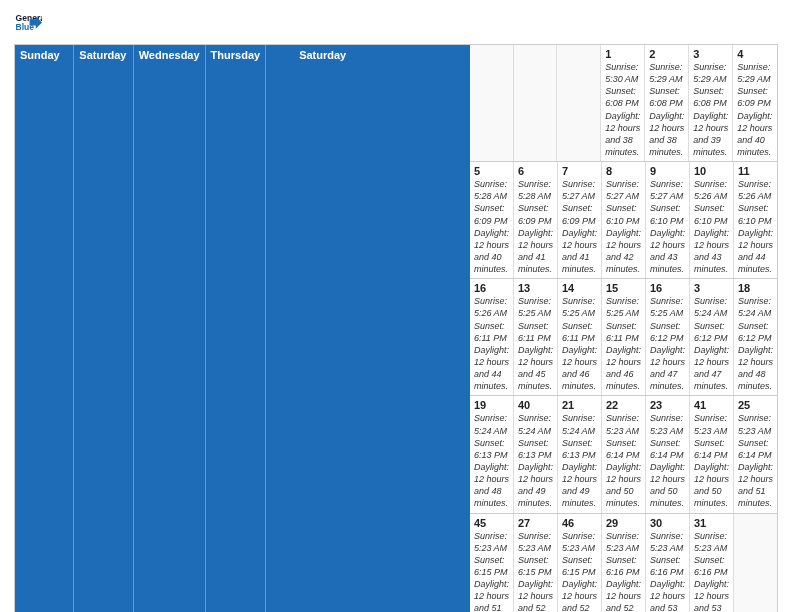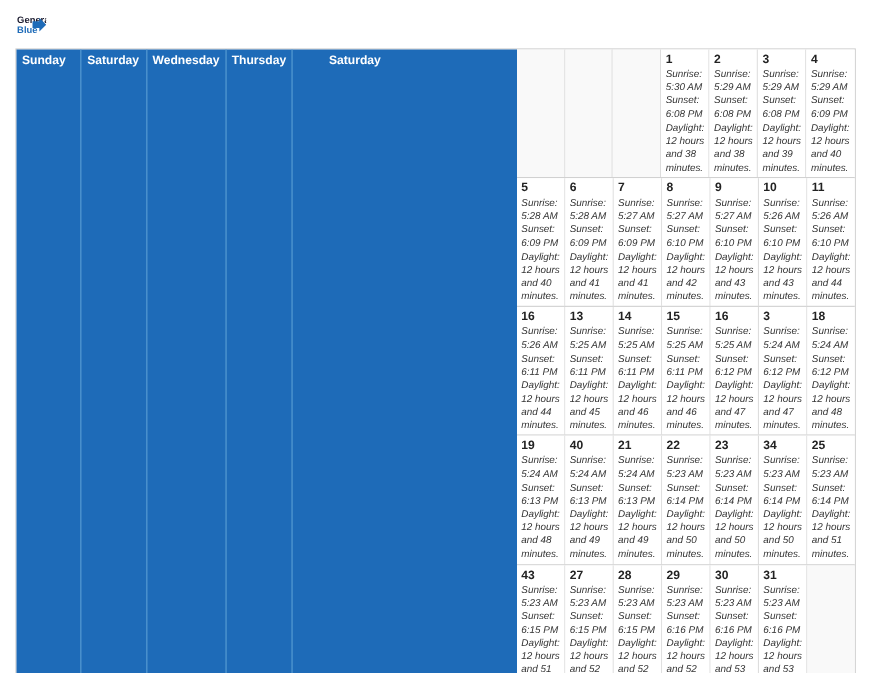--- a/index.html
+++ b/index.html
@@ -224,39 +224,39 @@
           </div>
           <div class="cal-cell">
             <span class="day-num">22</span>
             <div class="cell-info">Sunrise: 5:23 AM<br>Sunset: 6:14 PM<br>Daylight: 12 hours<br>and 50 minutes.</div>
           </div>
           <div class="cal-cell">
             <span class="day-num">23</span>
             <div class="cell-info">Sunrise: 5:23 AM<br>Sunset: 6:14 PM<br>Daylight: 12 hours<br>and 50 minutes.</div>
           </div>
           <div class="cal-cell">
-            <span class="day-num">34</span>
+            <span class="day-num">41</span>
             <div class="cell-info">Sunrise: 5:23 AM<br>Sunset: 6:14 PM<br>Daylight: 12 hours<br>and 50 minutes.</div>
           </div>
           <div class="cal-cell">
             <span class="day-num">25</span>
             <div class="cell-info">Sunrise: 5:23 AM<br>Sunset: 6:14 PM<br>Daylight: 12 hours<br>and 51 minutes.</div>
           </div>
         </div>
         <div class="cal-row">
           <div class="cal-cell">
-            <span class="day-num">43</span>
+            <span class="day-num">45</span>
             <div class="cell-info">Sunrise: 5:23 AM<br>Sunset: 6:15 PM<br>Daylight: 12 hours<br>and 51 minutes.</div>
           </div>
           <div class="cal-cell">
             <span class="day-num">27</span>
             <div class="cell-info">Sunrise: 5:23 AM<br>Sunset: 6:15 PM<br>Daylight: 12 hours<br>and 52 minutes.</div>
           </div>
           <div class="cal-cell">
-            <span class="day-num">28</span>
+            <span class="day-num">46</span>
             <div class="cell-info">Sunrise: 5:23 AM<br>Sunset: 6:15 PM<br>Daylight: 12 hours<br>and 52 minutes.</div>
           </div>
           <div class="cal-cell">
             <span class="day-num">29</span>
             <div class="cell-info">Sunrise: 5:23 AM<br>Sunset: 6:16 PM<br>Daylight: 12 hours<br>and 52 minutes.</div>
           </div>
           <div class="cal-cell">
             <span class="day-num">30</span>
             <div class="cell-info">Sunrise: 5:23 AM<br>Sunset: 6:16 PM<br>Daylight: 12 hours<br>and 53 minutes.</div>
           </div>

